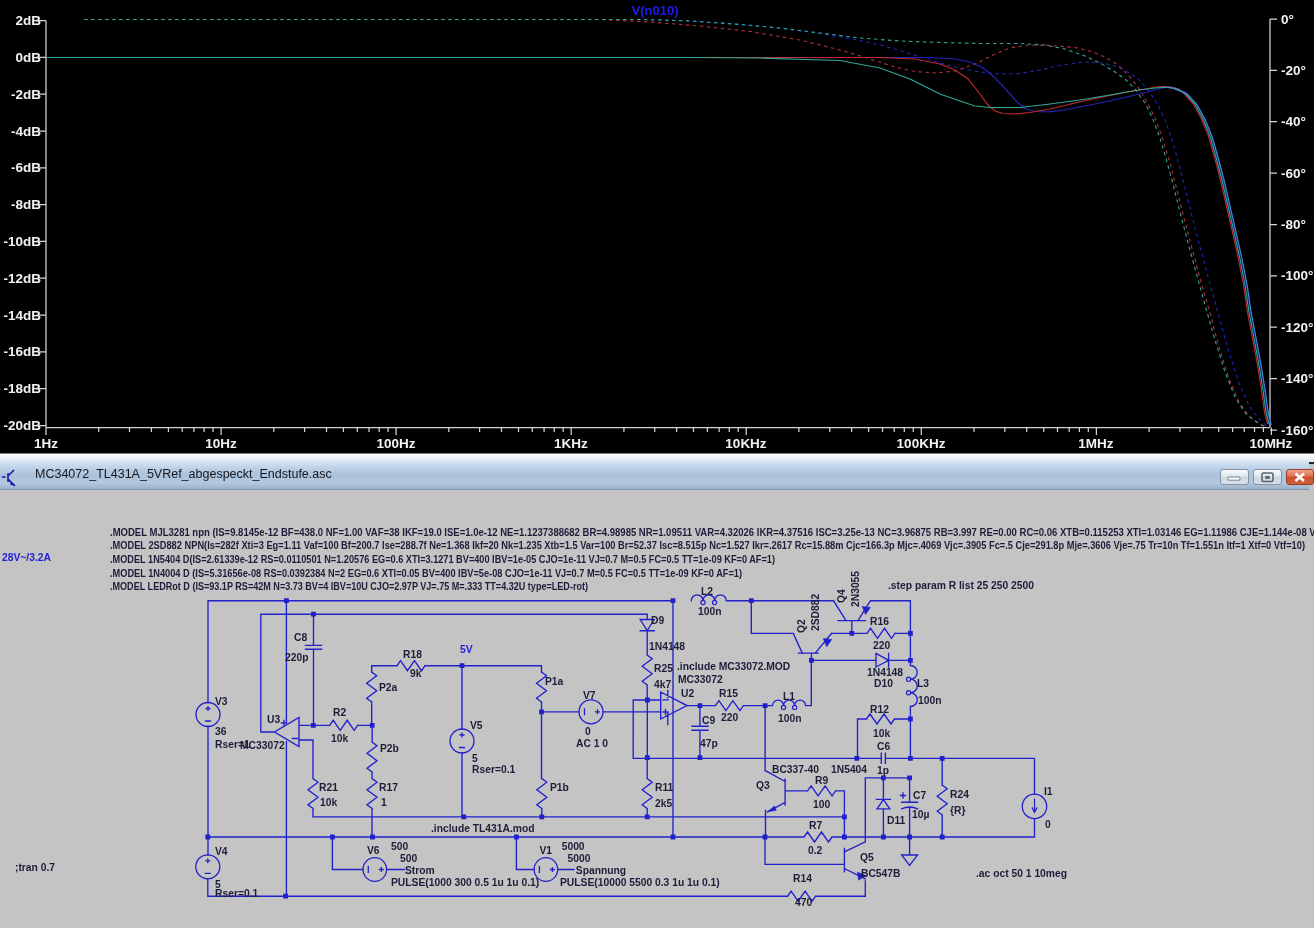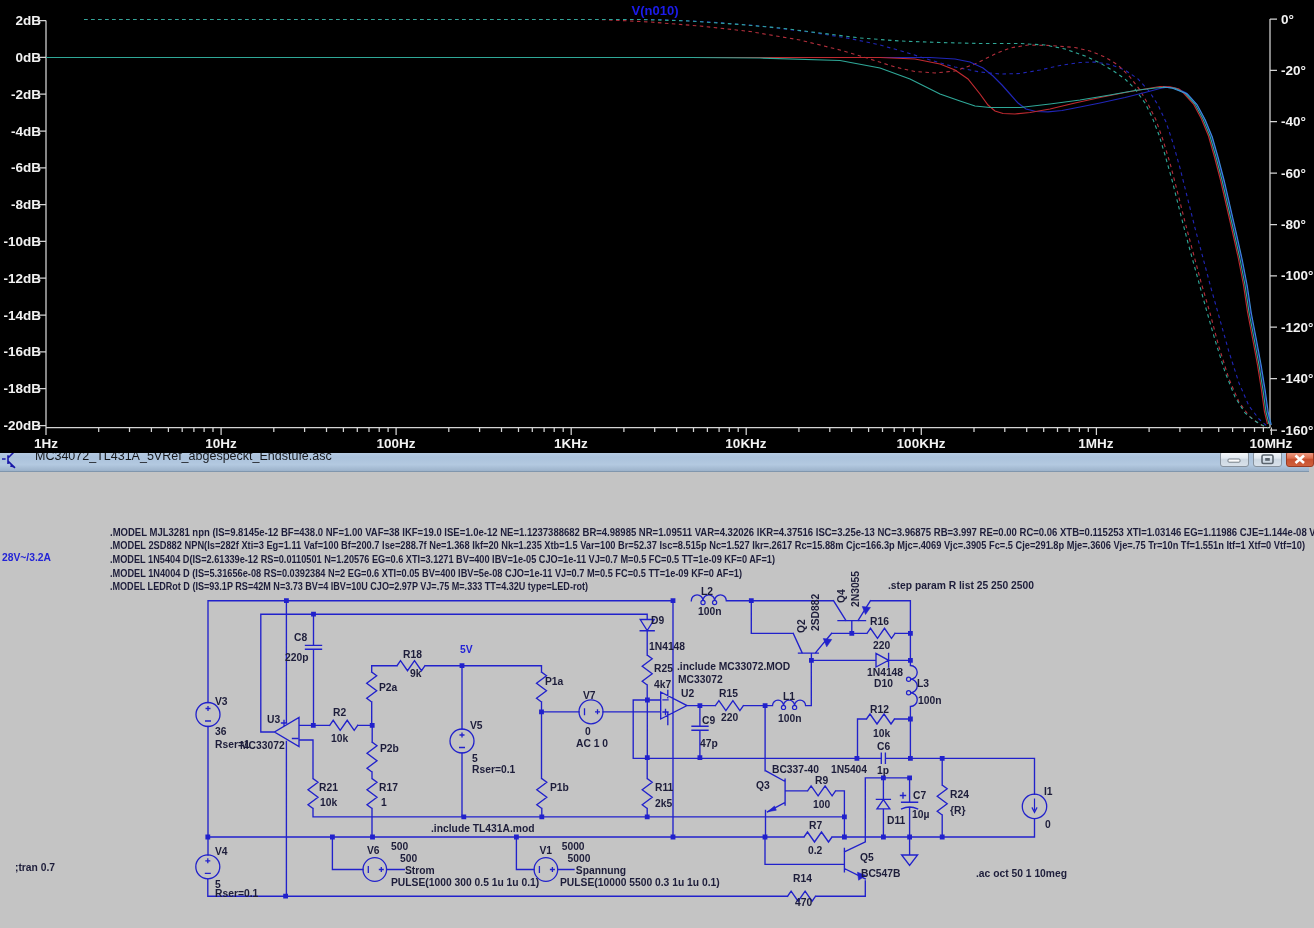--- a/index.html
+++ b/index.html
@@ -1,19 +1,19 @@
 <!DOCTYPE html>
 <html><head><meta charset="utf-8">
 <style>
 html,body{margin:0;padding:0;background:#c4c4c4;}
 #page{position:relative;width:1314px;height:928px;overflow:hidden;font-family:"Liberation Sans",sans-serif;}
 #plotbg{position:absolute;left:0;top:0;width:1314px;height:453px;background:#000;}
 #strip{position:absolute;left:0;top:452.5px;width:1314px;height:9px;background:linear-gradient(#fdfdfd,#dde5ee);border-top:1px solid #7a7a7a;box-sizing:border-box;}
 #dline{position:absolute;left:0;top:461.5px;width:1314px;height:2.5px;background:#262626;}
-#tbar{position:absolute;left:0;top:442px;width:1309px;height:29.5px;background:linear-gradient(#dce8f5,#bdd1e7 28%,#abc2dc 52%,#b3c9e0 78%,#9cb2ca 100%);border-bottom:1px solid #8096ad;box-sizing:border-box;text-align:right;}
+#tbar{position:absolute;left:0;top:460px;width:1309px;height:29.5px;background:linear-gradient(#dce8f5,#bdd1e7 28%,#abc2dc 52%,#b3c9e0 78%,#9cb2ca 100%);border-bottom:1px solid #8096ad;box-sizing:border-box;text-align:right;}
 #tbar .title{position:absolute;left:35px;top:7px;font-size:12.5px;color:#16181c;}
 #schembg{position:absolute;left:0;top:494px;width:1314px;height:434px;background:#c4c4c4;}
 .btn{position:absolute;top:8.5px;width:29px;height:16.5px;border:1px solid #87929e;border-radius:3px;box-sizing:border-box;}
 .btn.l{background:linear-gradient(#f8fafc,#dfe7ef 45%,#ccd7e2 50%,#d8e1ea);}
 .btn.c{background:linear-gradient(#f0a18b,#dd6f4e 45%,#c74f2e 50%,#d0603c);border-color:#9a3b22;}
 </style></head>
 <body>
 <div id="page">
 <div id="plotbg"></div>
 <div id="strip"></div>

